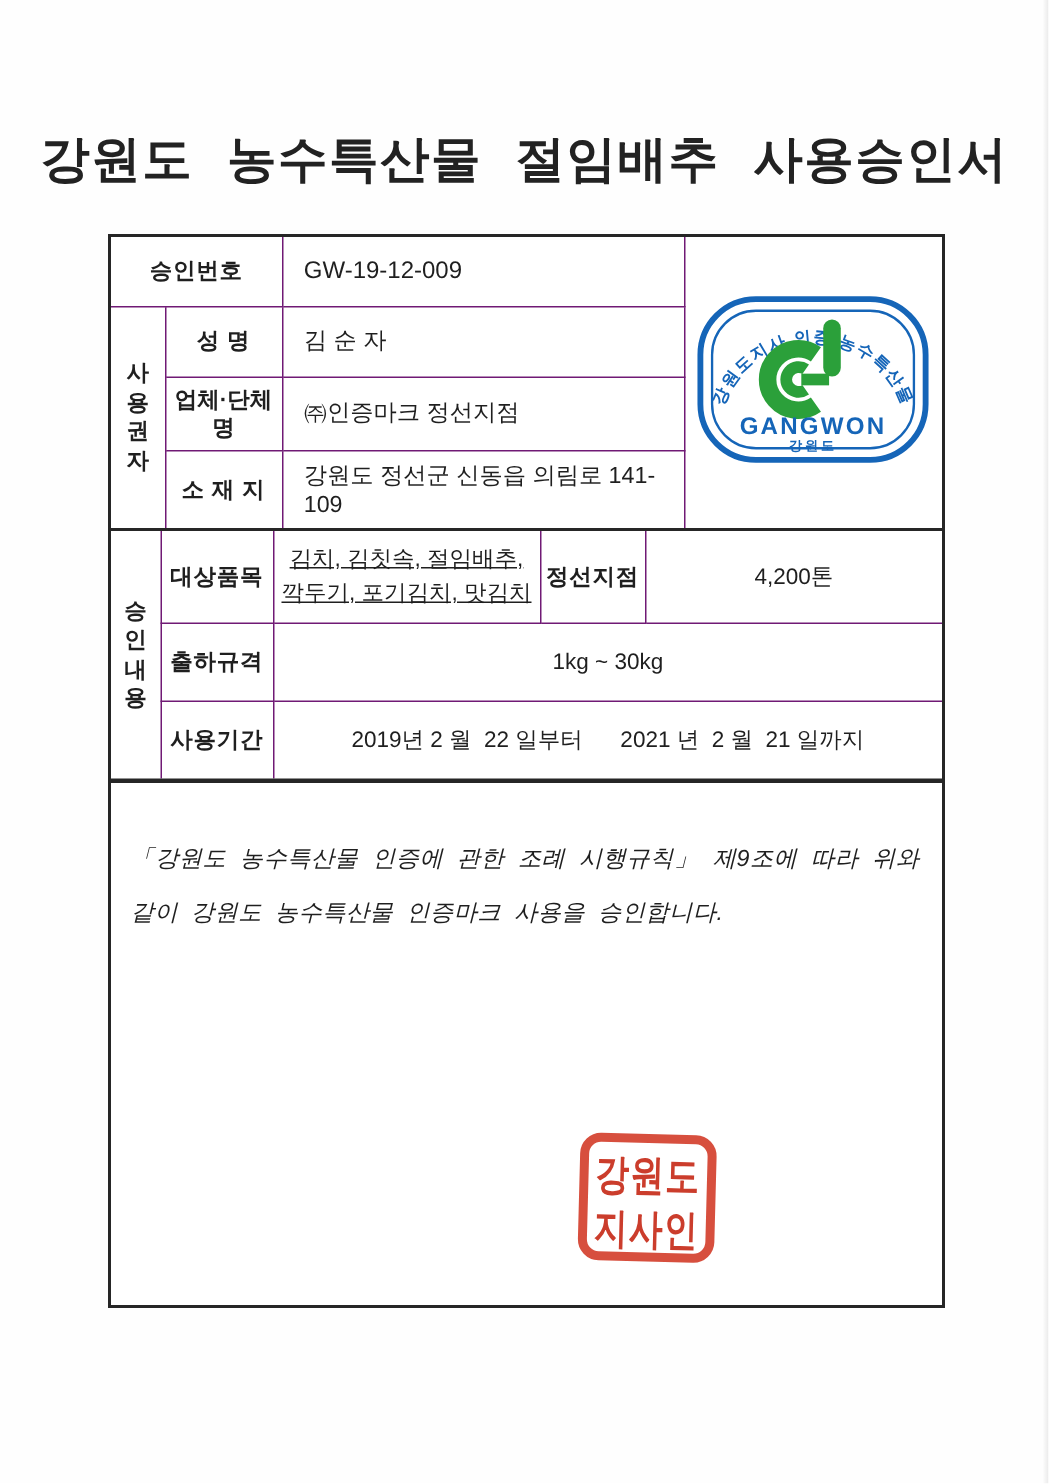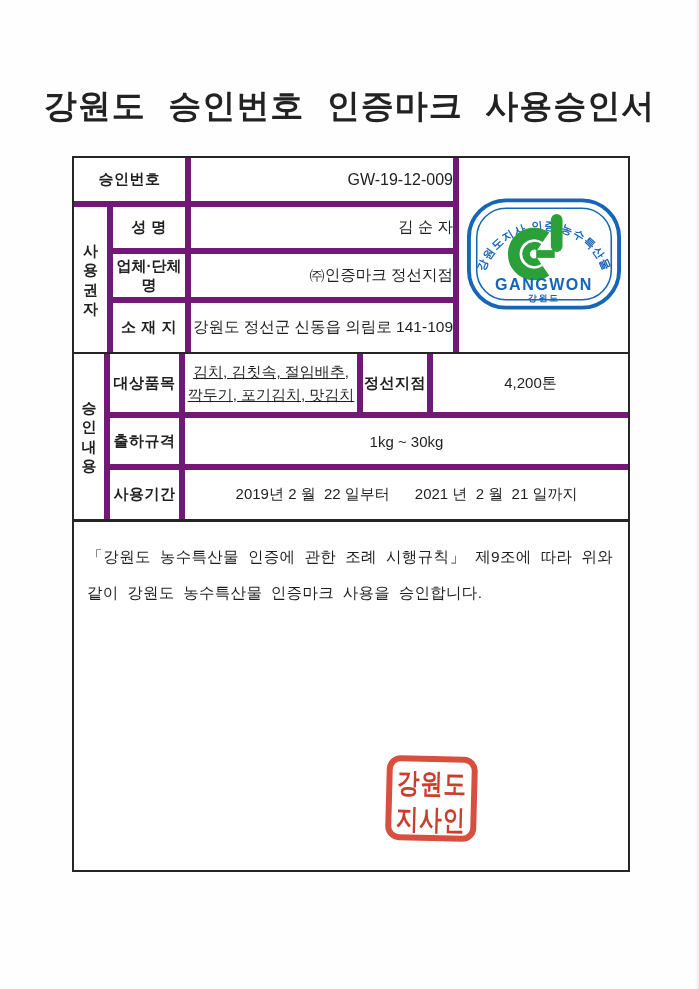--- a/index.html
+++ b/index.html
@@ -17,36 +17,36 @@
     font-family:"DejaVu Serif","Liberation Serif",serif;
     font-weight:bold;font-size:33px;letter-spacing:1px;word-spacing:10px;color:#222;
   }
 
   .doc-box{
     position:absolute;left:72px;top:156px;width:558px;height:716px;
     border:2px solid #262626;box-sizing:border-box;background:#fff;
   }
 
   table{border-collapse:collapse;border-style:hidden;table-layout:fixed;width:100%;}
-  td{border:6px solid #701a75;padding:0 0;font-size:15px;vertical-align:middle;
+  td{border:1px solid #701a75;padding:0 0;font-size:15px;vertical-align:middle;
      overflow:hidden;}
   td.label{font-weight:bold;text-align:center;letter-spacing:.5px;}
-  td.value{text-align:right;font-size:15.5px;}
+  td.value{text-align:left;padding-left:14px;font-size:15.5px;}
   td.value-center{text-align:center;}
   td.vertical{font-weight:bold;text-align:center;white-space:pre-line;
      line-height:1.3;font-size:15px;}
   .pre{white-space:pre;margin-left:28px;}
   .preline{white-space:pre-line;line-height:1.55;text-decoration:underline;}
 
   .section-divider{height:2px;background:#262626;}
   .lower-box{position:relative;border-top:3px solid #262626;height:349px;}
 
   .body-paragraph{
-    margin:0;padding:17px 15px 0 13px;font-size:15.5px;line-height:36px;
-    text-align:justify;letter-spacing:.3px;word-spacing:4px;
+    margin:0;padding:33px 15px 0 13px;font-size:15.5px;line-height:36px;
+    text-align:justify;letter-spacing:.3px;word-spacing:4px;font-style:italic;
   }
   .issue-date{
     position:absolute;left:0;top:168px;width:100%;text-align:center;
     font-size:17px;letter-spacing:1px;
   }
   .signature-row{
     position:absolute;left:0;top:252px;width:100%;text-align:center;
     font-family:"DejaVu Serif","Liberation Serif",serif;
     font-size:30px;font-weight:bold;letter-spacing:15px;color:#1c1c1c;
     z-index:2;
@@ -56,21 +56,21 @@
     transform:rotate(1.5deg);
   }
 
   .badge-cell{text-align:center;vertical-align:middle;}
 </style>
 </head>
 <body>
 
 <div class="page">
 
-  <div class="doc-title">강원도 승인번호 인증마크 사용승인서</div>
+  <div class="doc-title">강원도 농수특산물 절임배추 사용승인서</div>
 
   <div class="doc-box">
 
     <table>
       <colgroup>
           <col style="width:36px">
           <col style="width:78px">
           <col style="width:268px">
           <col style="width:172px">
         </colgroup>

